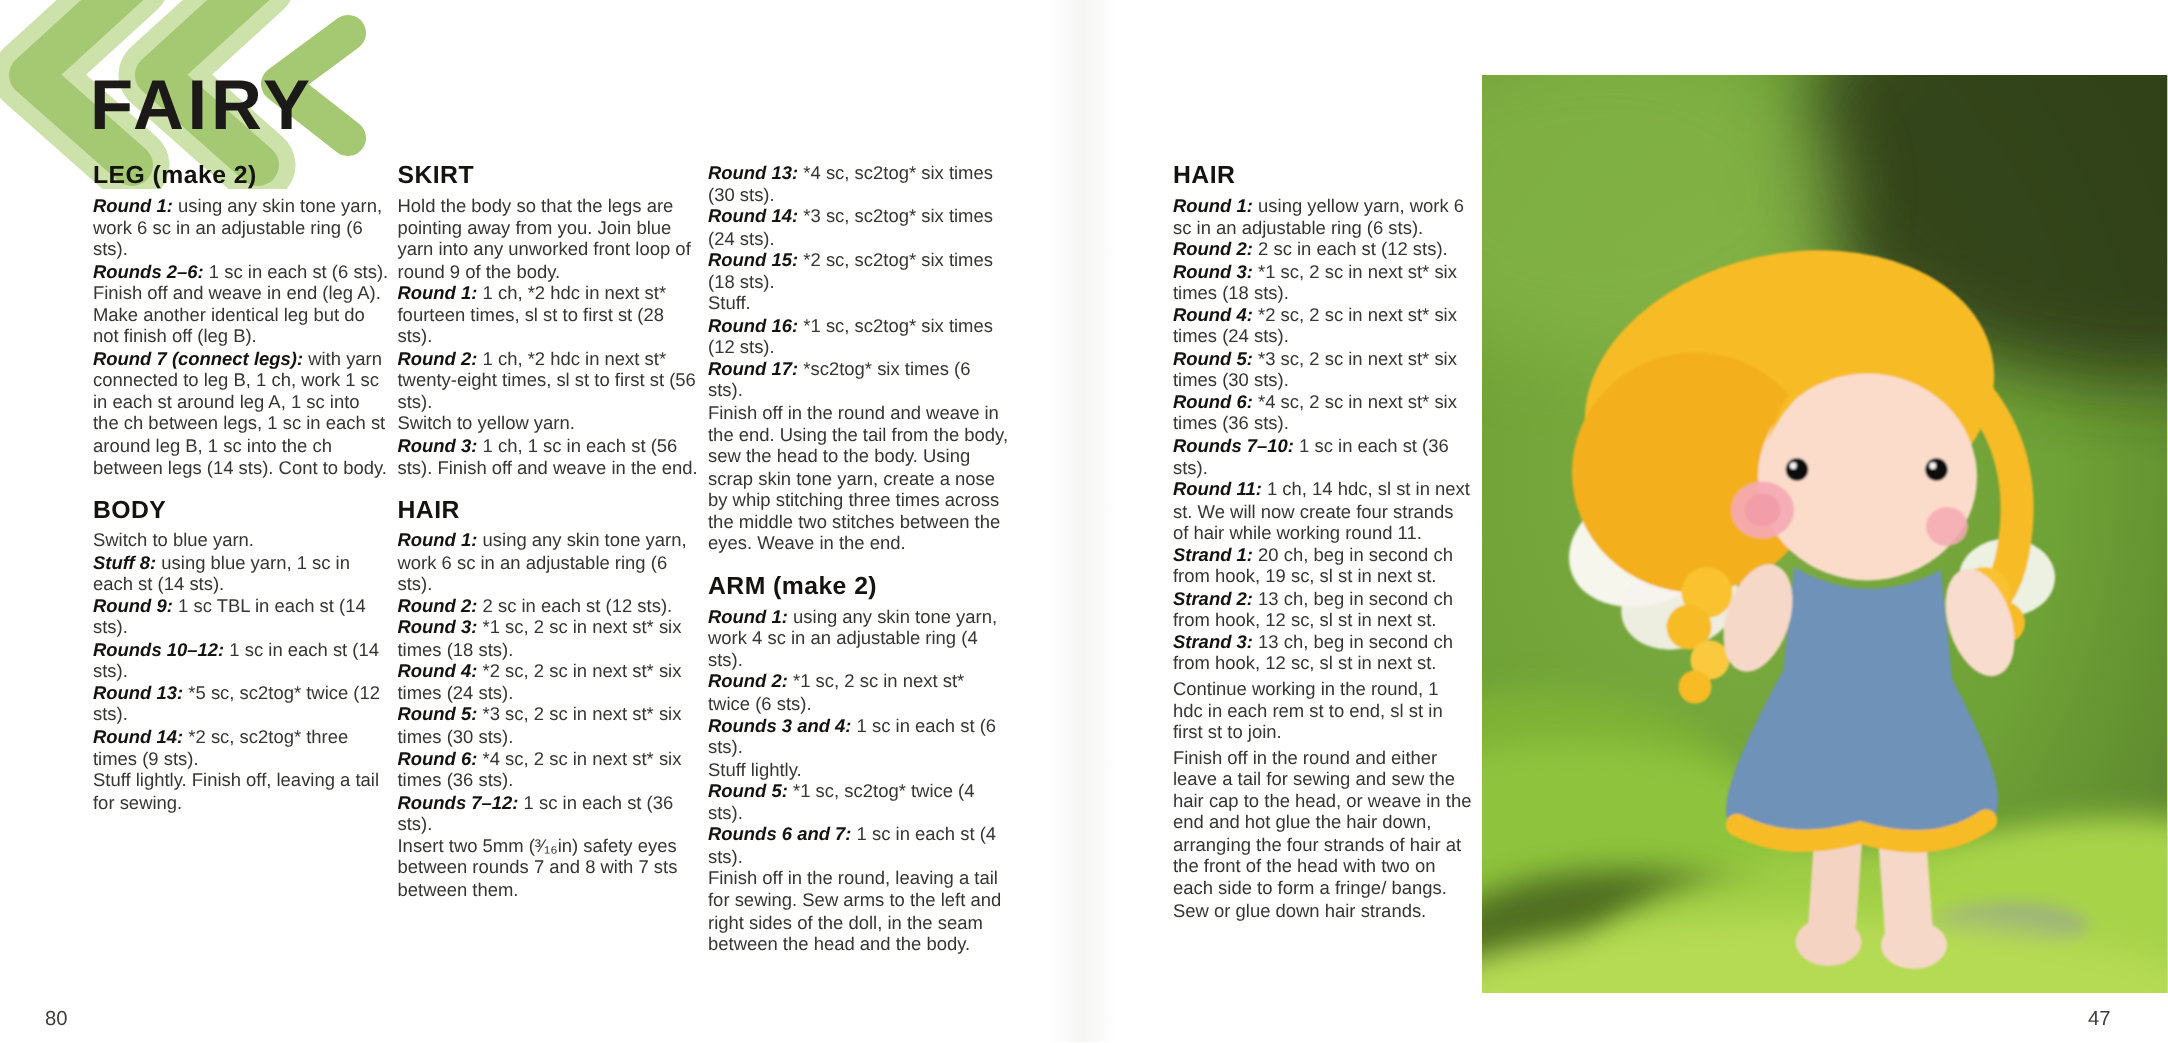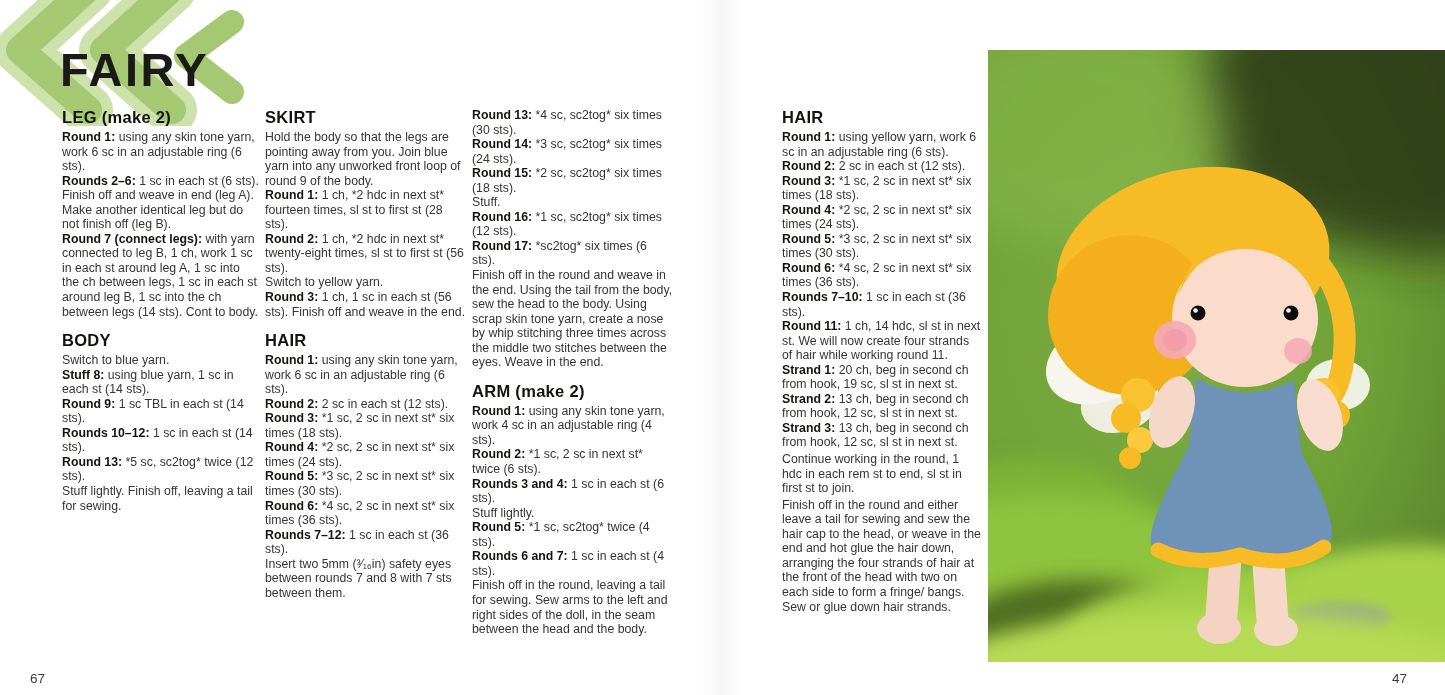--- a/index.html
+++ b/index.html
@@ -23,21 +23,21 @@
   .col2{left:265px;width:201px}
   .col3{left:472px;width:201px}
   .col4{left:782px;width:199px}
   .col h3{
     font-size:16.5px;line-height:19px;margin:0 0 3px 0;
     color:#14130f;letter-spacing:0.3px;
   }
   .col h3 + h3, .col p + h3{margin-top:12px;}
   .col p{margin:0;}
   .col p.gap{margin-top:2px;}
-  .col b{color:#14130f;}
+  .col b{color:#14130f;font-style:italic;}
   
   .fold{
     position:absolute;left:699px;top:0;width:46px;height:695px;z-index:0;
     background:linear-gradient(90deg,rgba(0,0,0,0) 0%,rgba(60,60,50,0.05) 50%,rgba(0,0,0,0) 100%);
   }
   
   .pn{position:absolute;top:671px;font-size:13.5px;color:#3c3c3a;z-index:3;}
   .pn-left{left:30px;}
   .pn-right{left:1392px;}
   
@@ -69,20 +69,21 @@
       <h3>LEG (make 2)</h3>
       <p class=""><b>Round 1: </b>using any skin tone yarn, work 6 sc in an adjustable ring (6 sts).</p>
       <p class=""><b>Rounds 2–6: </b>1 sc in each st (6 sts). Finish off and weave in end (leg A). Make another identical leg but do not finish off (leg B).</p>
       <p class=""><b>Round 7 (connect legs): </b>with yarn connected to leg B, 1 ch, work 1 sc in each st around leg A, 1 sc into the ch between legs, 1 sc in each st around leg B, 1 sc into the ch between legs (14 sts). Cont to body.</p>
       <h3>BODY</h3>
       <p class="">Switch to blue yarn.</p>
       <p class=""><b>Stuff 8: </b>using blue yarn, 1 sc in each st (14 sts).</p>
       <p class=""><b>Round 9: </b>1 sc TBL in each st (14 sts).</p>
       <p class=""><b>Rounds 10–12: </b>1 sc in each st (14 sts).</p>
       <p class=""><b>Round 13: </b>*5 sc, sc2tog* twice (12 sts).</p>
+      <p class=""><b>Round 14: </b>*2 sc, sc2tog* three times (9 sts).</p>
       <p class="">Stuff lightly. Finish off, leaving a tail for sewing.</p>
     </div>
     <div class="col col2">
       <h3>SKIRT</h3>
       <p class="">Hold the body so that the legs are pointing away from you. Join blue yarn into any unworked front loop of round 9 of the body.</p>
       <p class=""><b>Round 1: </b>1 ch, *2 hdc in next st* fourteen times, sl st to first st (28 sts).</p>
       <p class=""><b>Round 2: </b>1 ch, *2 hdc in next st* twenty-eight times, sl st to first st (56 sts).</p>
       <p class="">Switch to yellow yarn.</p>
       <p class=""><b>Round 3: </b>1 ch, 1 sc in each st (56 sts). Finish off and weave in the end.</p>
       <h3>HAIR</h3>
@@ -214,14 +215,14 @@
       </g>
 
       <g>
         <ellipse cx="184" cy="362" rx="21" ry="37" fill="#f6d8c8" transform="rotate(18 184 362)"></ellipse>
         <ellipse cx="332" cy="365" rx="21" ry="37" fill="#f8dcce" transform="rotate(-18 332 365)"></ellipse>
       </g>
     </g>
   </svg>
 </div>
 
-<div class="pn pn-left">67</div>
+<div class="pn pn-left">80</div>
 <div class="pn pn-right">47</div>
 
 </body></html>

